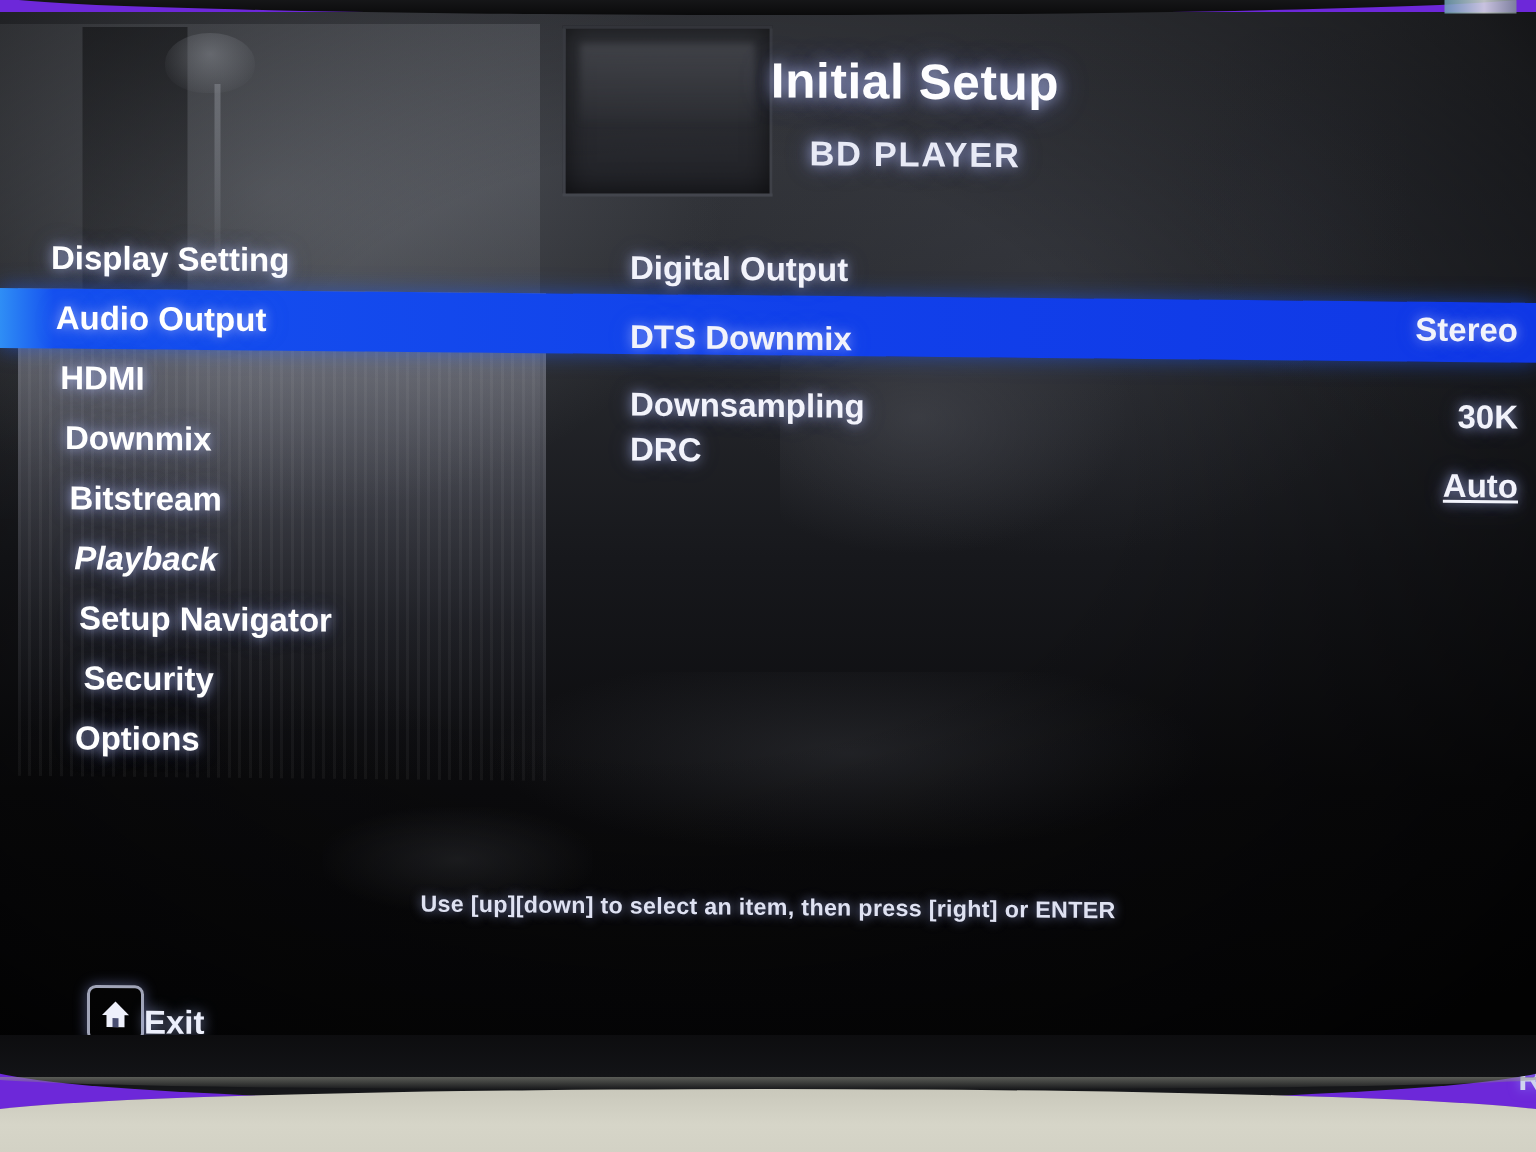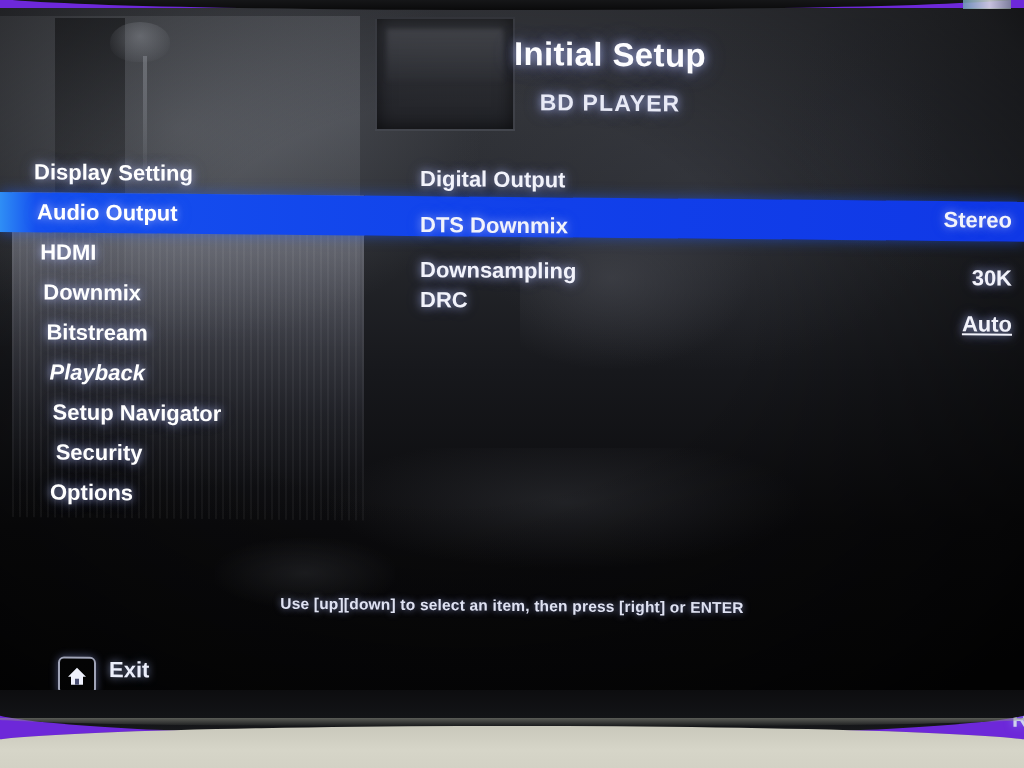--- a/index.html
+++ b/index.html
@@ -244,22 +244,21 @@
     color: #dfe2f2;
     letter-spacing: 0.2px;
     text-shadow: 0 0 7px rgba(170,185,255,0.65);
   }
 
   
   .exit-wrap {
     position: absolute;
     left: 58px; top: 656px;
     display: flex;
-    align-items: flex-start;
-    gap: 13px;
+    align-items: flex-end;
   }
   .exit-icon-box {
     width: 34px; height: 34px;
     border: 2px solid rgba(205,210,235,0.78);
     border-radius: 6px;
     display: flex;
     align-items: center;
     justify-content: center;
     box-shadow: 0 0 9px rgba(150,165,245,0.45);
   }

